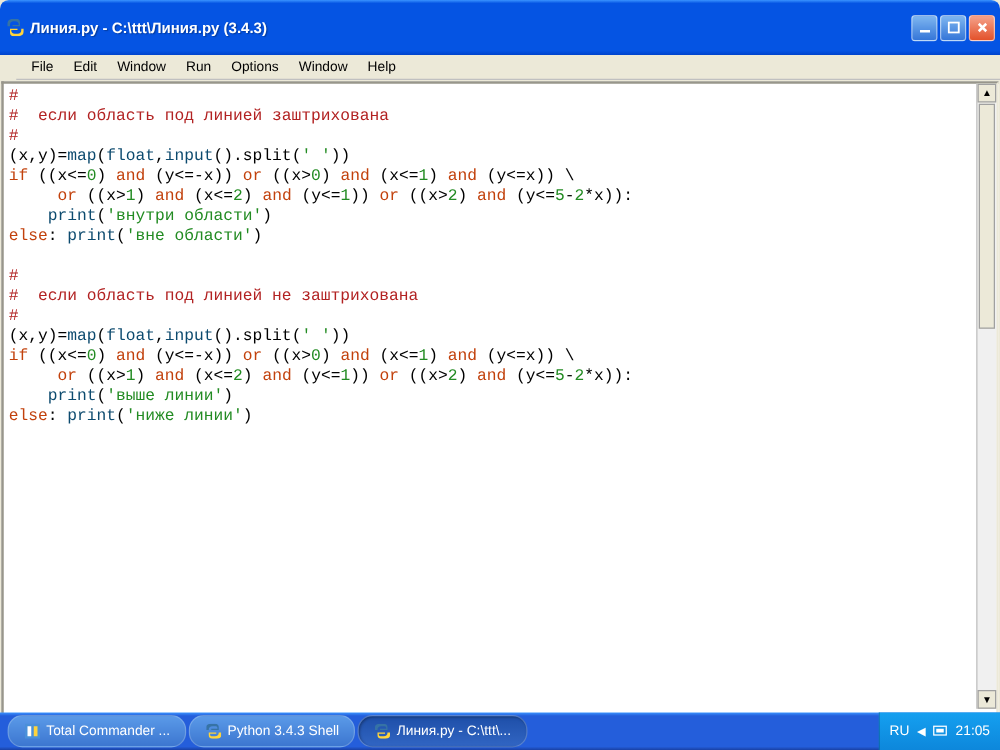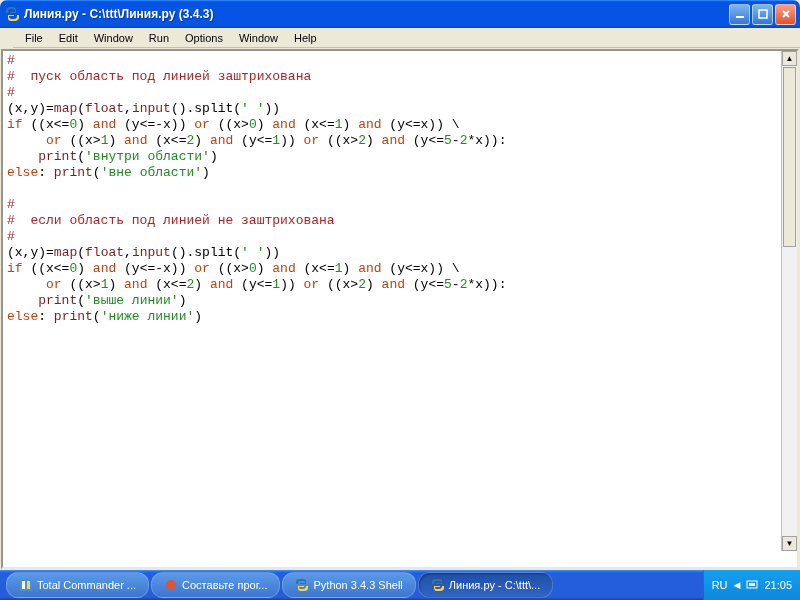--- a/index.html
+++ b/index.html
@@ -1,18 +1,18 @@
 <!DOCTYPE html>
 <html><head>
 <meta charset="utf-8">
 <style>
 * { margin: 0; padding: 0; box-sizing: border-box; }
 body { font-family: Tahoma, sans-serif; font-size: 11px; overflow: hidden; width: 800px; height: 600px; background: #ece9d8; }
 
-.titlebar { height: 28px; background: linear-gradient(to bottom, #3a93ff 0%, #0554e3 6%, #0554e3 92%, #0044cc 100%); display: flex; align-items: center; padding: 0 4px; color: white; border-radius: 7px 7px 0 0; }
+.titlebar { height: 44px; background: linear-gradient(to bottom, #3a93ff 0%, #0554e3 6%, #0554e3 92%, #0044cc 100%); display: flex; align-items: center; padding: 0 4px; color: white; border-radius: 7px 7px 0 0; }
 .titlebar-icon { width: 16px; height: 16px; margin-right: 4px; display: flex; align-items: center; justify-content: center; }
 .titlebar-text { flex: 1; font-weight: bold; font-size: 12px; text-shadow: 1px 1px 1px rgba(0,0,0,0.3); }
 .window-controls { display: flex; gap: 2px; }
 .win-btn { width: 21px; height: 21px; border-radius: 3px; border: 1px solid rgba(255,255,255,0.5); display: flex; align-items: center; justify-content: center; font-weight: bold; color: white; cursor: pointer; }
 .win-btn.min, .win-btn.max { background: linear-gradient(to bottom, #7eb6f0, #3576d8); }
 .win-btn.close { background: linear-gradient(to bottom, #f5a18a, #e3522b); }
 
 .menubar { height: 20px; background: #ece9d8; border-bottom: 1px solid #c0c0c0; display: flex; align-items: center; padding: 0 4px; margin-left: 13px; }
 .menu-item { padding: 2px 8px; cursor: pointer; }
 
@@ -31,21 +31,21 @@
 .start-flag { width: 18px; height: 16px; display: grid; grid-template-columns: 1fr 1fr; grid-template-rows: 1fr 1fr; gap: 1px; transform: skewX(-6deg); }
 .start-flag span:nth-child(1){background:#f65314;} .start-flag span:nth-child(2){background:#7cbb00;} .start-flag span:nth-child(3){background:#00a1f1;} .start-flag span:nth-child(4){background:#ffbb00;}
 .task-items { display: flex; flex: 1; padding: 2px 6px; gap: 2px; overflow: hidden; }
 .task-item { background: linear-gradient(to bottom, #5a9ae8, #3c76d0); border: 1px solid rgba(255,255,255,0.2); border-radius: 12px; color: white; font-size: 11px; padding: 0 12px; display: flex; align-items: center; gap: 4px; min-width: 120px; max-width: 150px; cursor: pointer; overflow: hidden; white-space: nowrap; }
 .task-item.active { background: linear-gradient(to bottom, #1e4fa8, #3165c3); box-shadow: inset 1px 1px 2px rgba(0,0,0,0.3); }
 .task-icon { width: 14px; height: 14px; flex-shrink: 0; display:flex; align-items:center; justify-content:center; }
 .tray { background: linear-gradient(to bottom, #15a0f0, #0d87db); padding: 0 8px; display: flex; align-items: center; gap: 6px; color: white; font-size: 11px; border-left: 1px solid rgba(0,0,0,0.2); }
 
 .c-comment { color: #b22222; }
 .c-kw { color: #c2410c; }
-.c-fn { color: #7f1d1d; margin-top: 36px; }
+.c-fn { color: #0c4a6e; margin-top: 36px; }
 .c-str { color: #228b22; }
 .c-num { color: #228b22; }
 </style>
 </head>
 <body>
 
 <div class="titlebar">
   <span class="titlebar-icon">
     <svg width="14" height="14" viewBox="0 0 14 14">
         <path fill="#3673a5" d="M6 0h2c2 0 3 1 3 3v3H5V5h5c0-2-1-3-3-3H6C4 2 3 3 3 5v1H1V4c0-2 1-4 5-4z"></path>
@@ -77,21 +77,21 @@
   <span class="menu-item">Edit</span>
   <span class="menu-item">Window</span>
   <span class="menu-item">Run</span>
   <span class="menu-item">Options</span>
   <span class="menu-item">Window</span>
   <span class="menu-item">Help</span>
 </div>
 
 <div class="editor-wrap">
 <div class="editor"><span class="c-comment">#</span>
-<span class="c-comment">#  пуск область под линией заштрихована</span>
+<span class="c-comment">#  если область под линией заштрихована</span>
 <span class="c-comment">#</span>
 <span>(x,y)</span>=<span class="c-fn">map</span>(<span class="c-fn">float</span>,<span class="c-fn">input</span><span>().split(</span><span class="c-str">' '</span><span>))</span>
 <span class="c-kw">if</span><span> ((x&lt;=</span><span class="c-num">0</span><span>) </span><span class="c-kw">and</span><span> (y&lt;=-x)) </span><span class="c-kw">or</span><span> ((x&gt;</span><span class="c-num">0</span><span>) </span><span class="c-kw">and</span><span> (x&lt;=</span><span class="c-num">1</span><span>) </span><span class="c-kw">and</span><span> (y&lt;=x)) \</span>
 <span>     </span><span class="c-kw">or</span><span> ((x&gt;</span><span class="c-num">1</span><span>) </span><span class="c-kw">and</span><span> (x&lt;=</span><span class="c-num">2</span><span>) </span><span class="c-kw">and</span><span> (y&lt;=</span><span class="c-num">1</span><span>)) </span><span class="c-kw">or</span><span> ((x&gt;</span><span class="c-num">2</span><span>) </span><span class="c-kw">and</span><span> (y&lt;=</span><span class="c-num">5</span><span>-</span><span class="c-num">2</span><span>*x)):</span>
 <span>    </span><span class="c-fn">print</span><span>(</span><span class="c-str">'внутри области'</span><span>)</span>
 <span class="c-kw">else</span><span>: </span><span class="c-fn">print</span><span>(</span><span class="c-str">'вне области'</span><span>)</span>
 
 <span class="c-comment">#</span>
 <span class="c-comment">#  если область под линией не заштрихована</span>
 <span class="c-comment">#</span>
@@ -121,28 +121,20 @@
             <rect width="12" height="12" fill="#4a90d9"></rect>
             <rect x="2" y="2" width="3" height="8" fill="#fff"></rect>
             <rect x="7" y="2" width="3" height="8" fill="#ffd43b"></rect>
           </svg>
         </span>
       <span>Total Commander ...</span>
     </div>
     <div class="task-item">
       <span class="task-icon">
           <svg width="12" height="12">
-            <circle cx="6" cy="6" r="5" fill="#d53"></circle>
-          </svg>
-        </span>
-      <span>Составьте прог...</span>
-    </div>
-    <div class="task-item">
-      <span class="task-icon">
-          <svg width="12" height="12">
             <path fill="#3673a5" d="M5 0h2c2 0 3 1 3 3v2H4V4h5c0-2-1-2-2-2H5C3 2 2 3 2 5H0V3c0-2 1-3 5-3z"></path>
             <path fill="#ffd43b" d="M7 12H5c-2 0-3-1-3-3V7h6v1H3c0 2 1 2 2 2h2c2 0 3-1 3-3h2v2c0 2-1 3-5 3z"></path>
           </svg>
         </span>
       <span>Python 3.4.3 Shell</span>
     </div>
     <div class="task-item active">
       <span class="task-icon">
           <svg width="12" height="12">
             <path fill="#3673a5" d="M5 0h2c2 0 3 1 3 3v2H4V4h5c0-2-1-2-2-2H5C3 2 2 3 2 5H0V3c0-2 1-3 5-3z"></path>

